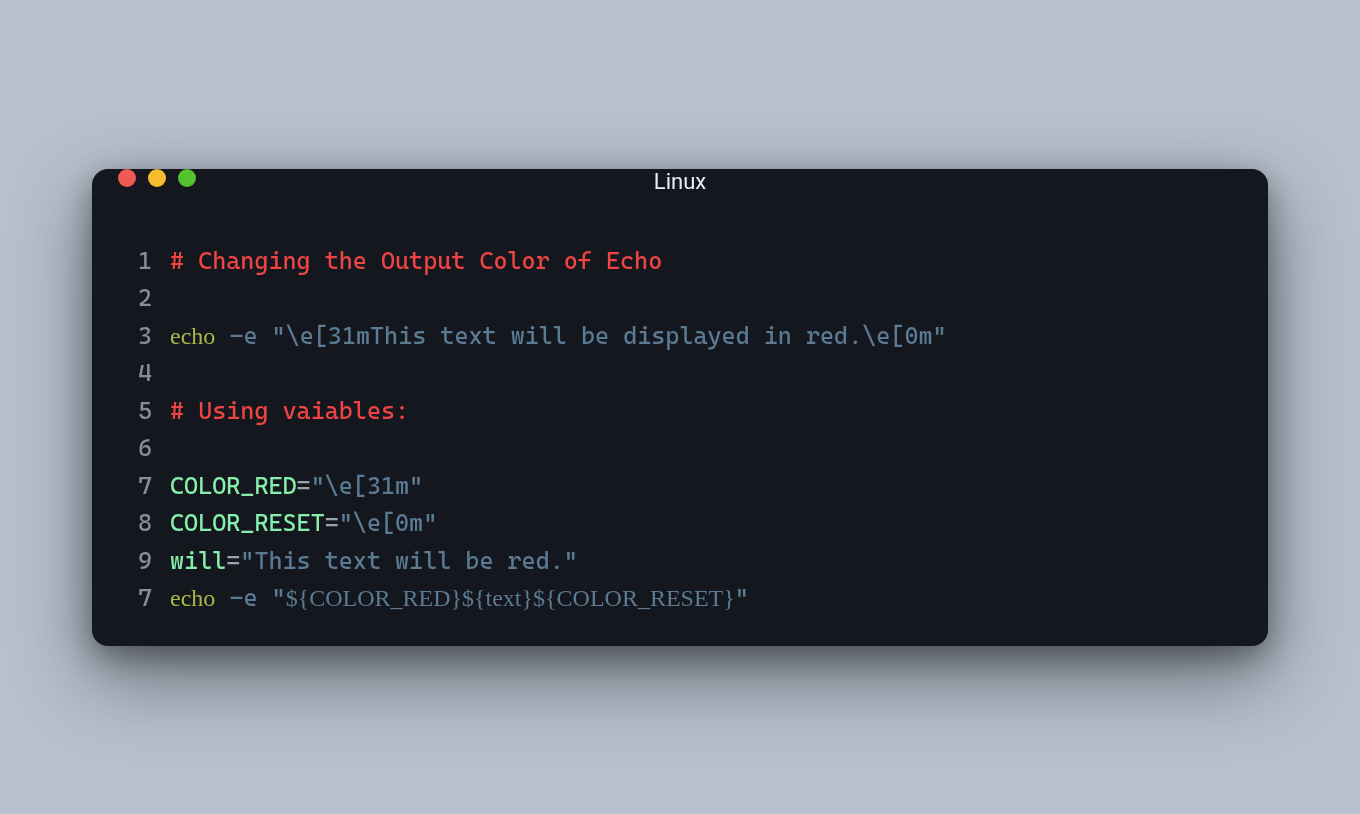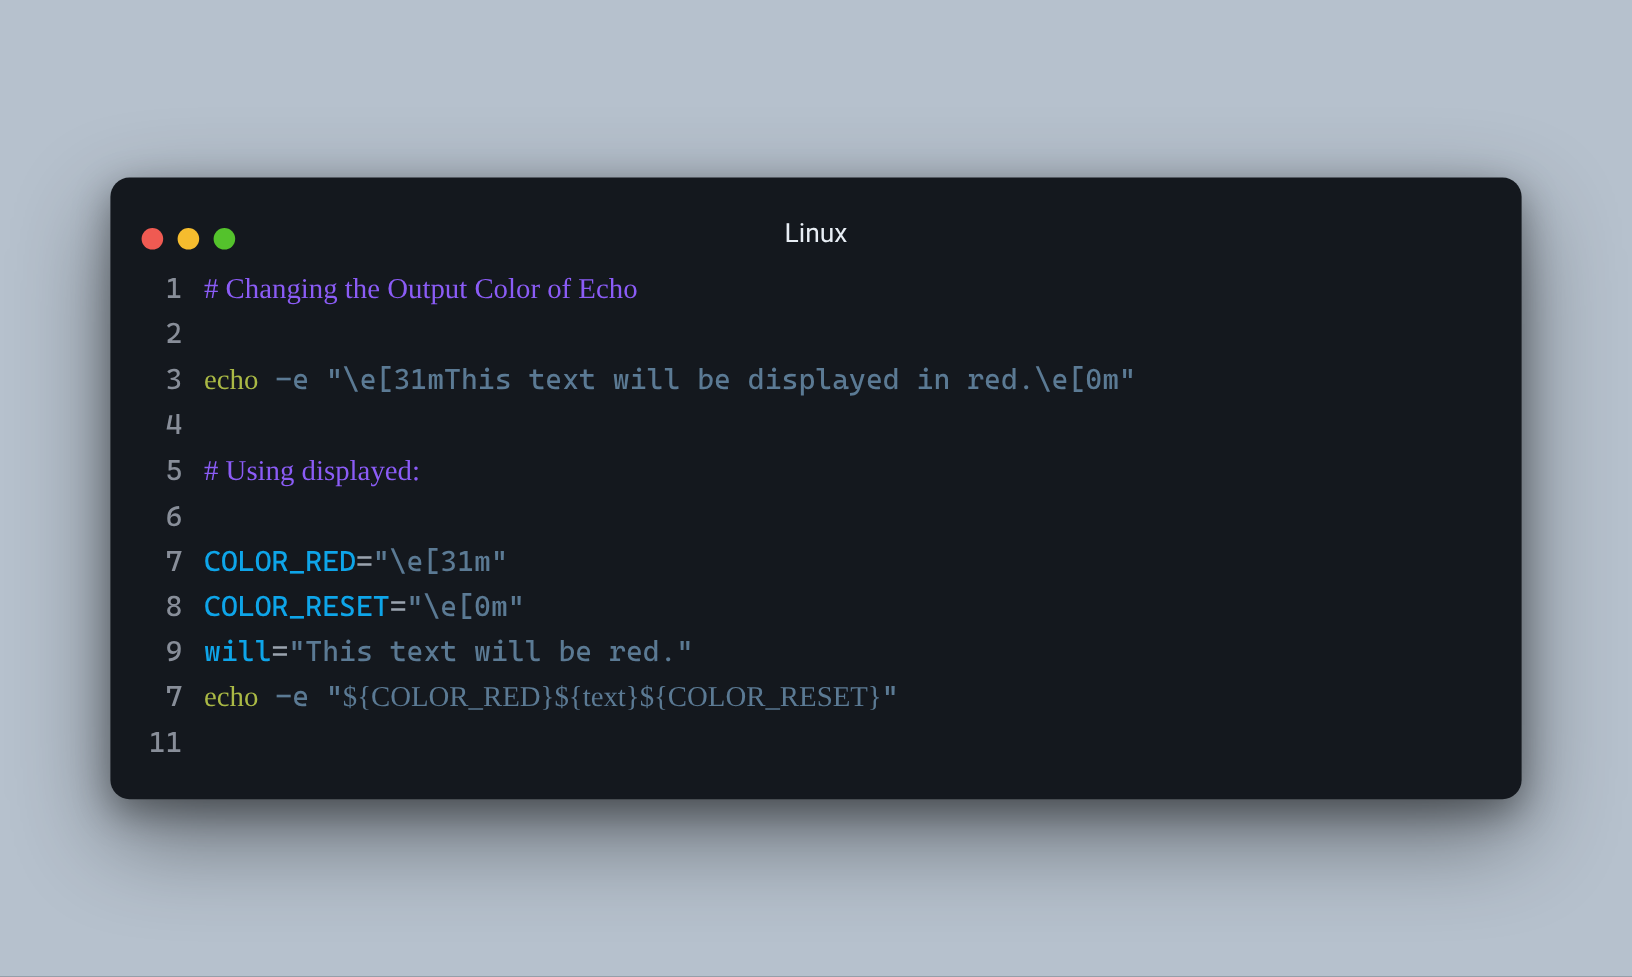--- a/index.html
+++ b/index.html
@@ -16,21 +16,21 @@
     background: #14181e;
     border-radius: 16px;
     box-shadow: 0 30px 80px rgba(0,0,0,0.45), 0 10px 30px rgba(0,0,0,0.35);
     padding-bottom: 28px;
     overflow: hidden;
   }
   .titlebar {
     position: relative;
     height: 60px;
     display: flex;
-    align-items: flex-end;
+    align-items: flex-start;
   }
   .dots {
     display: flex;
     gap: 12px;
     margin-left: 26px;
   }
   .dot {
     width: 18px;
     height: 18px;
     border-radius: 50%;
@@ -55,46 +55,45 @@
   }
   .gutter {
     width: 54px;
     text-align: right;
     color: #888e99;
     padding-right: 18px;
     user-select: none;
     flex-shrink: 0;
   }
   .content { flex: 1; }
-  .tok-comment { color: #8b5cf6; font-family: Liberation Serif, serif; }
+  .tok-comment { color: #ef4444; }
   .tok-builtin { color: #aab945; font-family: Liberation Serif, serif; }   
   .tok-flag    { color: #5b7a94; }   
   .tok-string  { color: #5b7a94; }   
-  .tok-var     { color: #0ea5e9; }   
+  .tok-var     { color: #86efac; }   
   .tok-op      { color: #9aa3ae; }   
   .tok-interp  { color: #5b7a94; font-family: Liberation Serif, serif; }
 </style>
 </head>
 <body>
 
 <div class="window">
   <div class="titlebar">
     <div class="dots">
       <div class="dot" style="background:#ef5a52"></div>
       <div class="dot" style="background:#f5bc2e"></div>
       <div class="dot" style="background:#54c22c"></div>
     </div>
     <div class="title">Linux</div>
   </div>
   <div class="code" id="code">
       <div class="line"><span class="gutter">1</span><span class="content"><span class="tok-comment"># Changing the Output Color of Echo</span></span></div>
       <div class="line"><span class="gutter">2</span><span class="content"></span></div>
       <div class="line"><span class="gutter">3</span><span class="content"><span class="tok-builtin">echo</span><span> </span><span class="tok-flag">-e</span><span> </span><span class="tok-string">"\e[31mThis text will be displayed in red.\e[0m"</span></span></div>
       <div class="line"><span class="gutter">4</span><span class="content"></span></div>
-      <div class="line"><span class="gutter">5</span><span class="content"><span class="tok-comment"># Using displayed:</span></span></div>
+      <div class="line"><span class="gutter">5</span><span class="content"><span class="tok-comment"># Using vaiables:</span></span></div>
       <div class="line"><span class="gutter">6</span><span class="content"></span></div>
       <div class="line"><span class="gutter">7</span><span class="content"><span class="tok-var">COLOR_RED</span><span class="tok-op">=</span><span class="tok-string">"\e[31m"</span></span></div>
       <div class="line"><span class="gutter">8</span><span class="content"><span class="tok-var">COLOR_RESET</span><span class="tok-op">=</span><span class="tok-string">"\e[0m"</span></span></div>
       <div class="line"><span class="gutter">9</span><span class="content"><span class="tok-var">will</span><span class="tok-op">=</span><span class="tok-string">"This text will be red."</span></span></div>
       <div class="line"><span class="gutter">7</span><span class="content"><span class="tok-builtin">echo</span><span> </span><span class="tok-flag">-e</span><span> </span><span class="tok-string">"</span><span class="tok-interp">${COLOR_RED}${text}${COLOR_RESET}</span><span class="tok-string">"</span></span></div>
-      <div class="line"><span class="gutter">11</span><span class="content"></span></div>
     </div>
 </div>
 
 </body></html>

